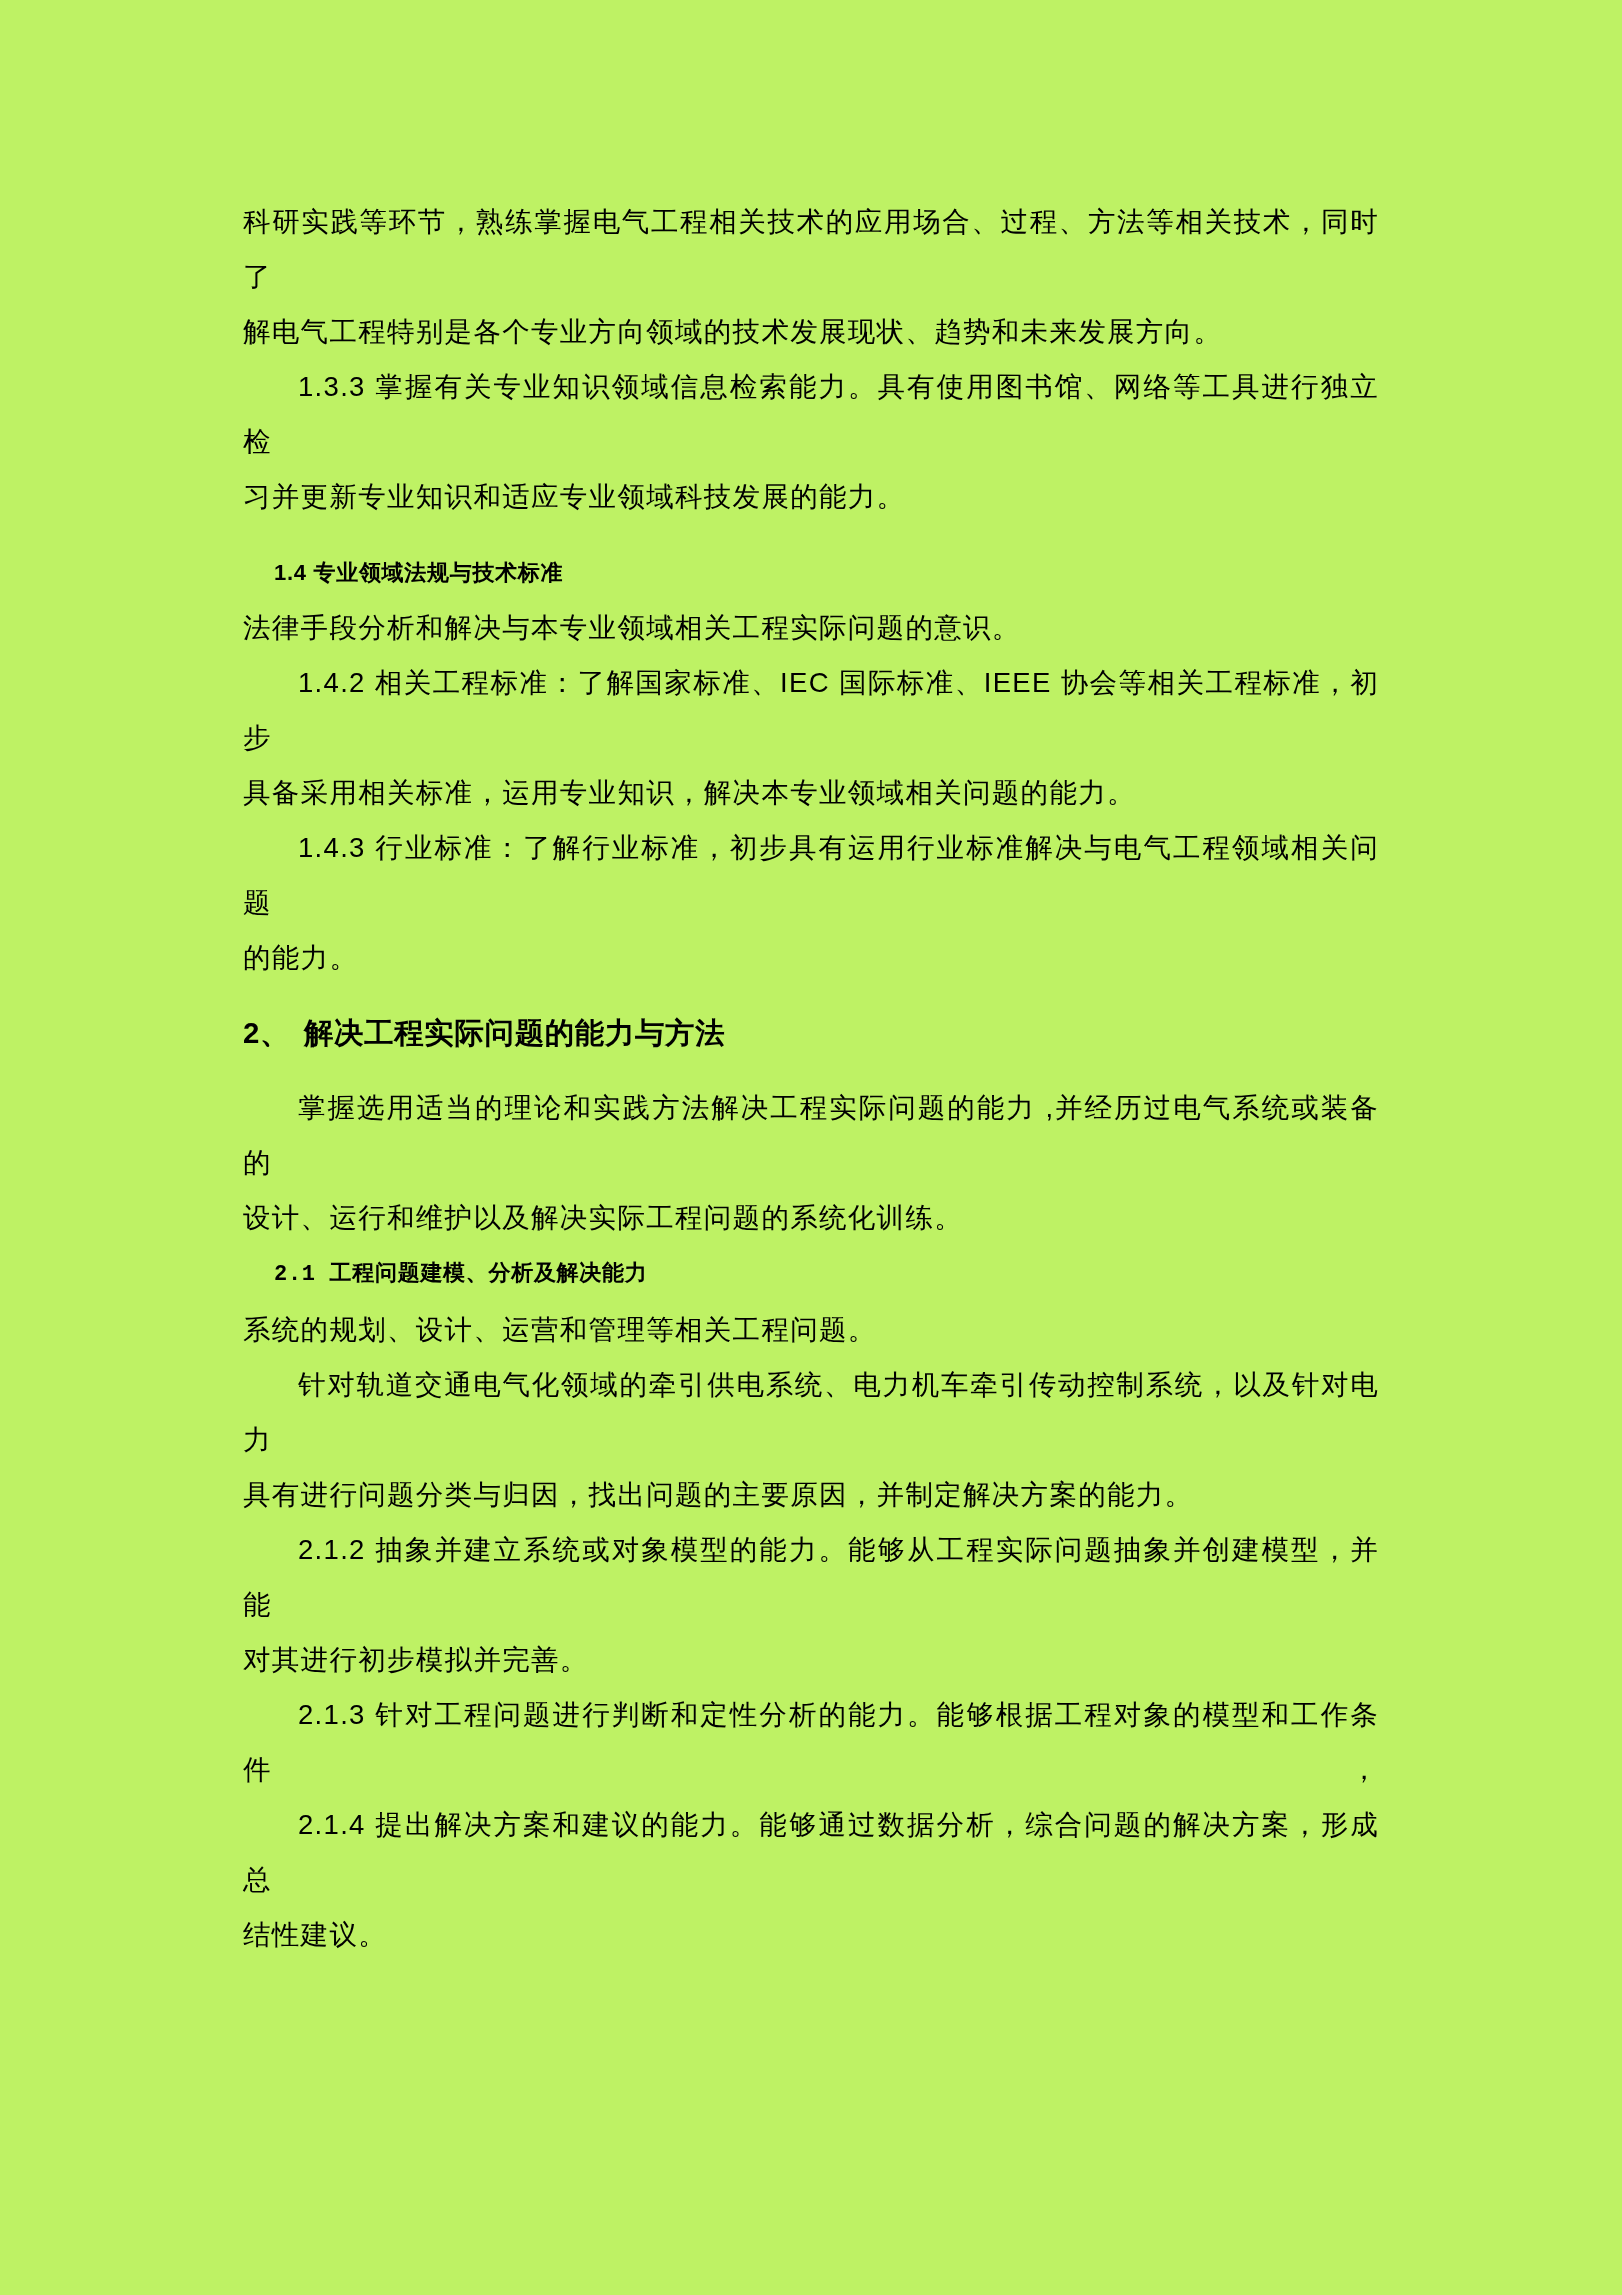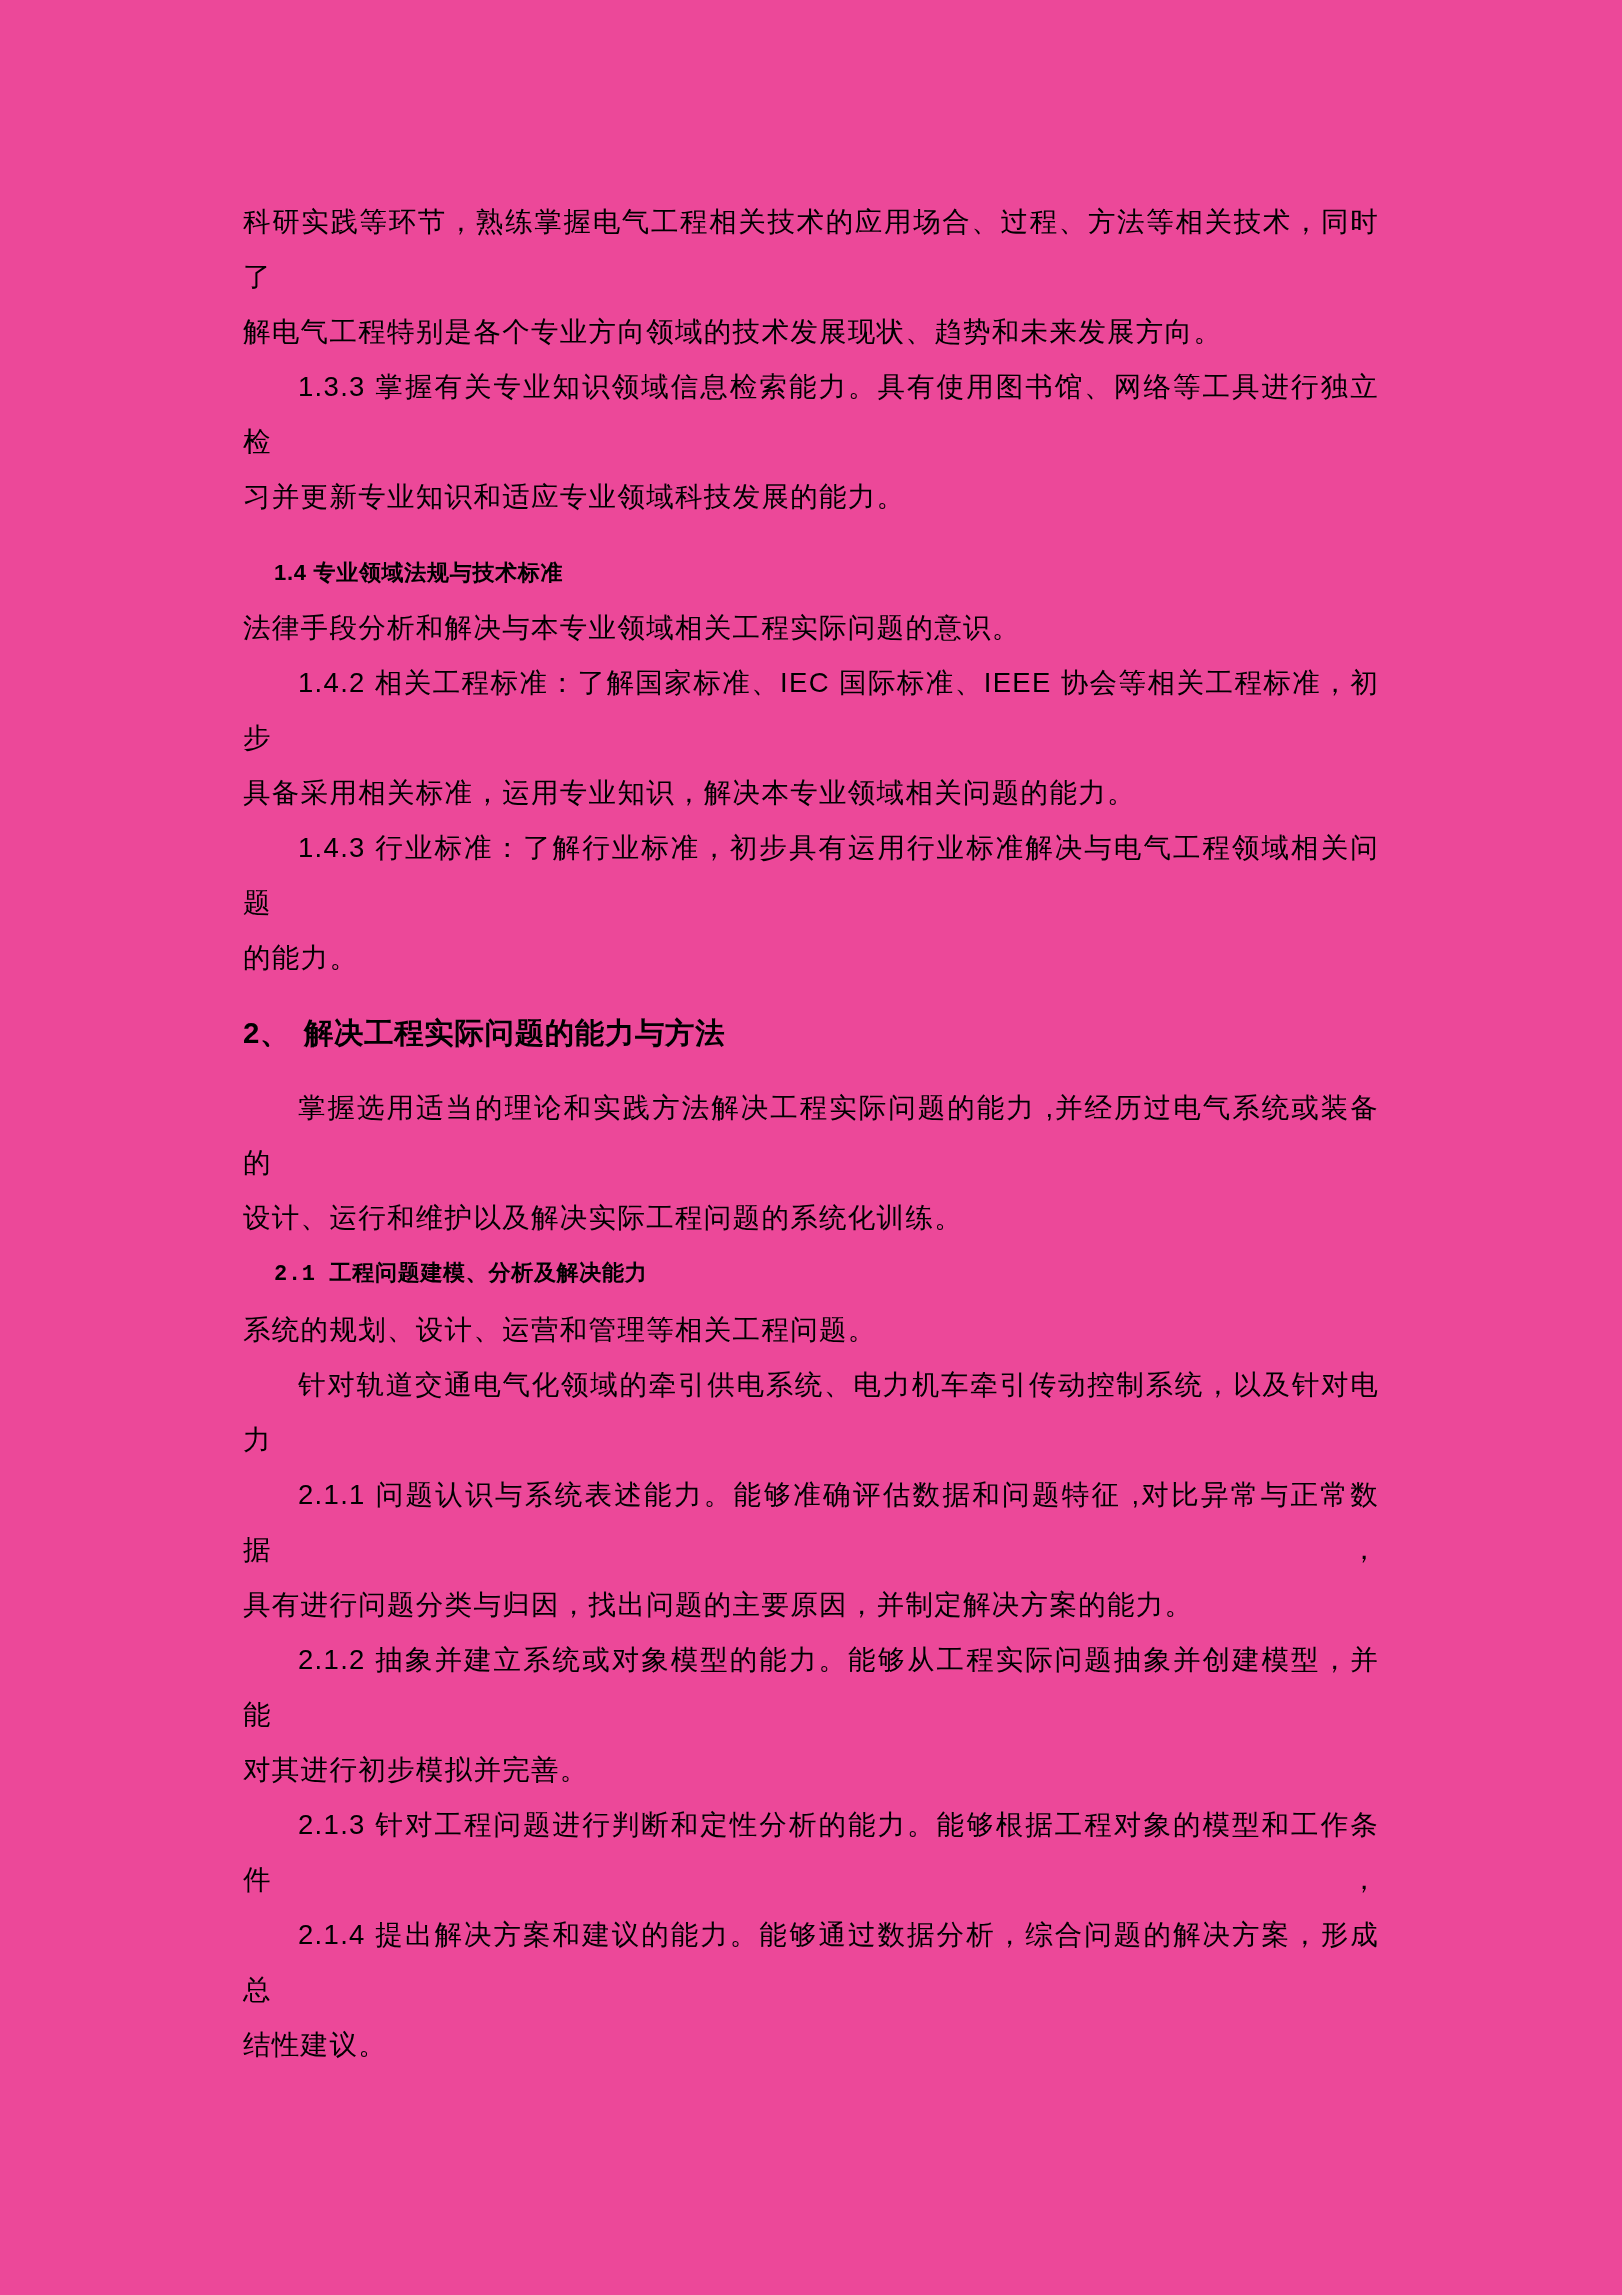--- a/index.html
+++ b/index.html
@@ -4,21 +4,21 @@
 <style>
   html, body {
     margin: 0;
     padding: 0;
     background: #ffffff;
   }
   .page {
     position: relative;
     width: 1623px;
     height: 2295px;
-    background: #ec4899;
+    background: #bef264;
     color: #000000;
     font-family: "Liberation Sans", "DejaVu Sans", sans-serif;
     overflow: hidden;
   }
   .content {
     position: absolute;
     left: 243px;
     top: 194px;
     width: 1136px;
   }
@@ -80,21 +80,20 @@
       <div class="line body ind fill">1.4.2 相关工程标准：了解国家标准、IEC 国际标准、IEEE 协会等相关工程标准，初步</div>
       <div class="line body">具备采用相关标准，运用专业知识，解决本专业领域相关问题的能力。</div>
       <div class="line body ind fill">1.4.3 行业标准：了解行业标准，初步具有运用行业标准解决与电气工程领域相关问题</div>
       <div class="line body">的能力。</div>
       <div class="line h1"><span class="hnum">2、</span><span>解决工程实际问题的能力与方法</span></div>
       <div class="line body ind fill">掌握选用适当的理论和实践方法解决工程实际问题的能力 ,并经历过电气系统或装备的</div>
       <div class="line body">设计、运行和维护以及解决实际工程问题的系统化训练。</div>
       <div class="line h2 sp4">2.1 工程问题建模、分析及解决能力</div>
       <div class="line body">系统的规划、设计、运营和管理等相关工程问题。</div>
       <div class="line body ind fill">针对轨道交通电气化领域的牵引供电系统、电力机车牵引传动控制系统，以及针对电力</div>
-      <div class="line body ind fill">2.1.1 问题认识与系统表述能力。能够准确评估数据和问题特征 ,对比异常与正常数据，</div>
       <div class="line body">具有进行问题分类与归因，找出问题的主要原因，并制定解决方案的能力。</div>
       <div class="line body ind fill">2.1.2 抽象并建立系统或对象模型的能力。能够从工程实际问题抽象并创建模型，并能</div>
       <div class="line body">对其进行初步模拟并完善。</div>
       <div class="line body ind fill">2.1.3 针对工程问题进行判断和定性分析的能力。能够根据工程对象的模型和工作条件，</div>
       <div class="line body ind fill">2.1.4 提出解决方案和建议的能力。能够通过数据分析，综合问题的解决方案，形成总</div>
       <div class="line body">结性建议。</div>
     </div>
 </div>
 
 

